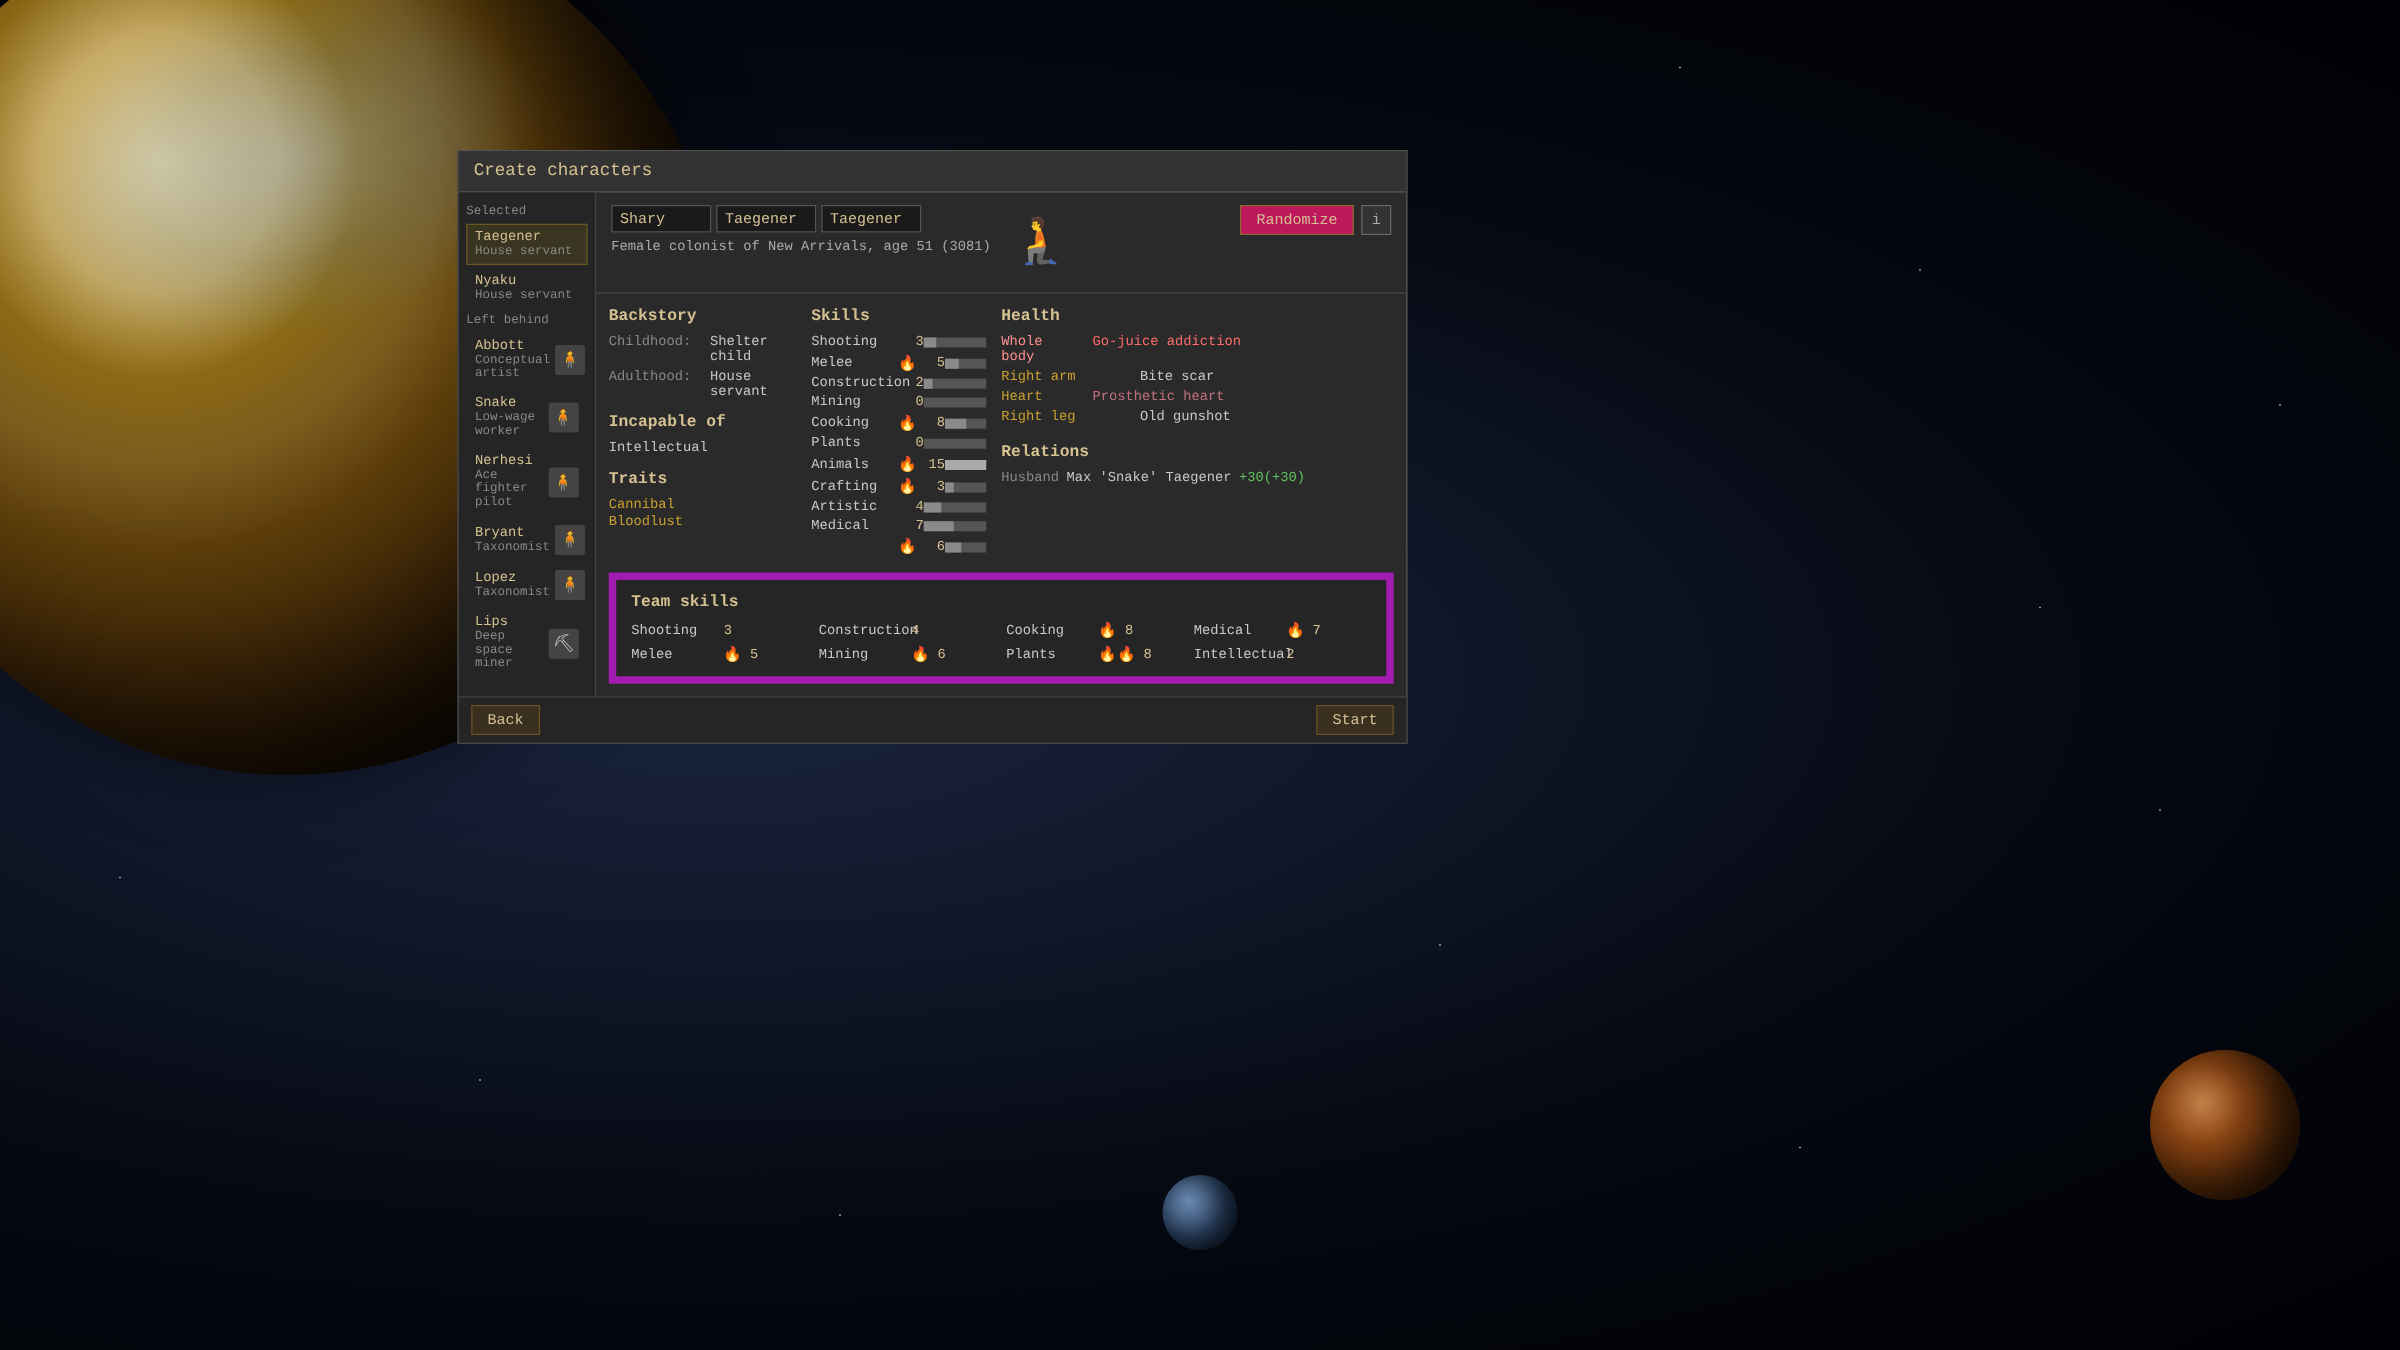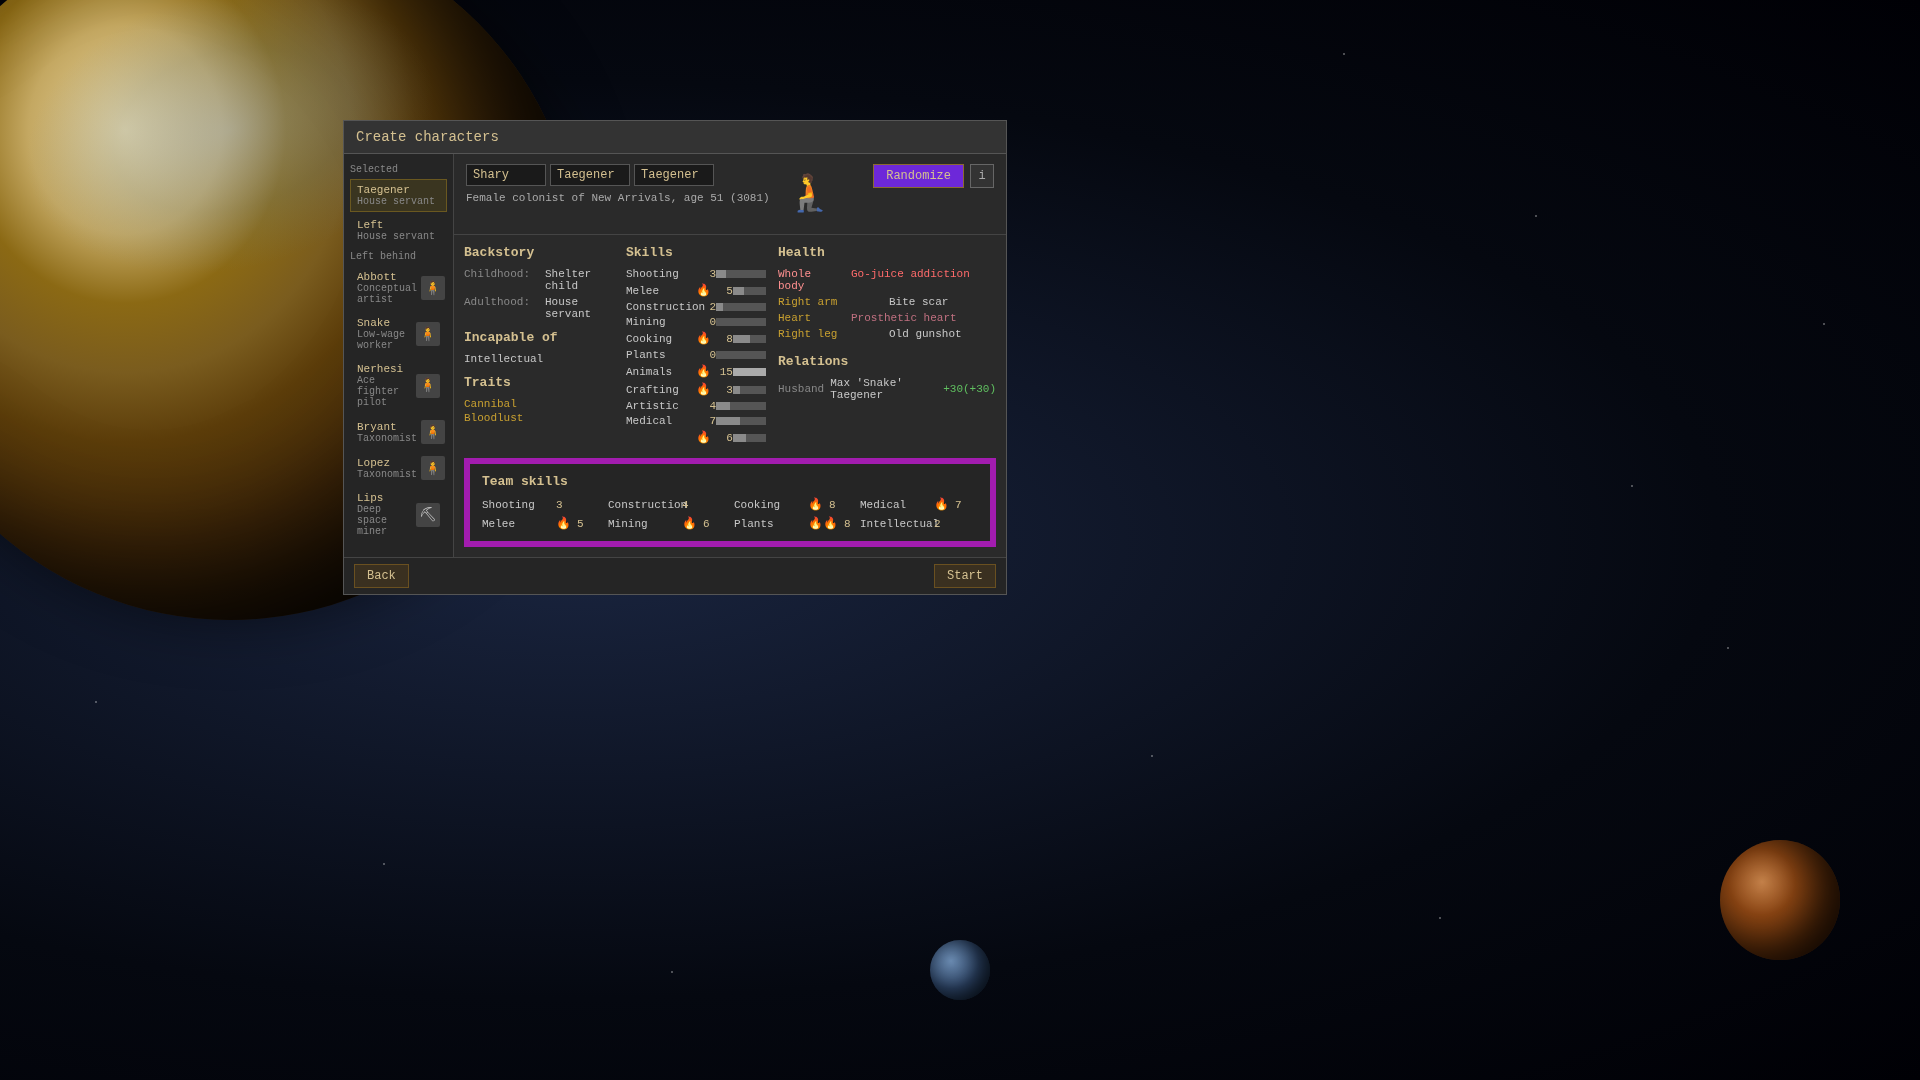--- a/index.html
+++ b/index.html
@@ -101,23 +101,23 @@
       width: 60px;
       height: 60px;
       border-radius: 50%;
       background: radial-gradient(ellipse at 35% 35%, #6a8ab0, #2a4060, #0a1828);
       box-shadow: inset -8px -5px 20px rgba(0,0,0,0.6);
     }
 
     
     .dialog {
       position: absolute;
-      left: 343px;
+      left: 366px;
       top: 120px;
-      width: 664px;
+      width: 760px;
       background: #2a2a2a;
       border: 1px solid #555;
       color: #c8c8c8;
       font-size: 12px;
     }
 
     .dialog-title {
       background: #333;
       padding: 8px 12px;
       font-size: 14px;
@@ -242,21 +242,21 @@
 
     .btn {
       padding: 4px 12px;
       cursor: pointer;
       font-family: inherit;
       font-size: 12px;
       border: 1px solid #666;
     }
 
     .btn-randomize {
-      background: #6d28d9;
+      background: #be185d;
       border-color: #8a6a30;
       color: #d4c090;
     }
 
     .btn-info {
       background: #333;
       border-color: #666;
       color: #aaa;
       width: 24px;
       height: 24px;
@@ -497,21 +497,21 @@
 
         <div class="char-item selected">
           <div class="char-item-info">
             <div class="char-name">Taegener</div>
             <div class="char-role">House servant</div>
           </div>
         </div>
 
         <div class="char-item">
           <div class="char-item-info">
-            <div class="char-name">Left</div>
+            <div class="char-name">Nyaku</div>
             <div class="char-role">House servant</div>
           </div>
         </div>
 
         <div class="char-section-label">Left behind</div>
 
         <div class="char-item">
           <div class="char-item-info">
             <div class="char-name">Abbott</div>
             <div class="char-role">Conceptual artist</div>

